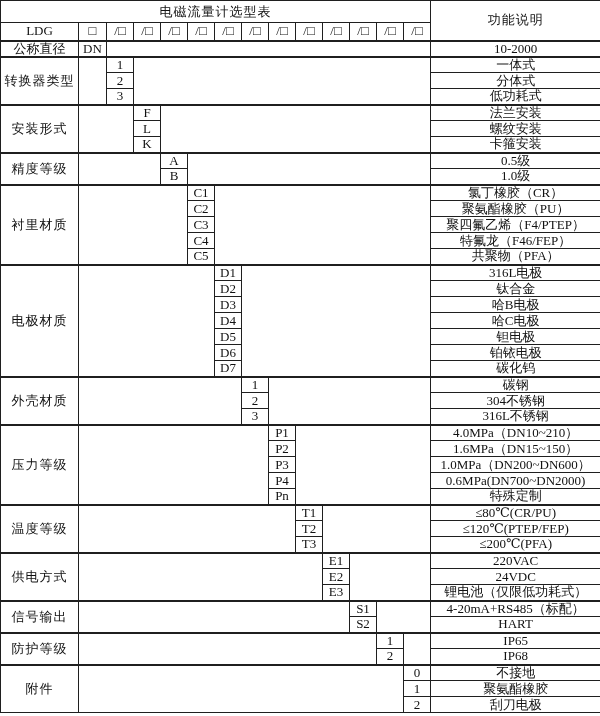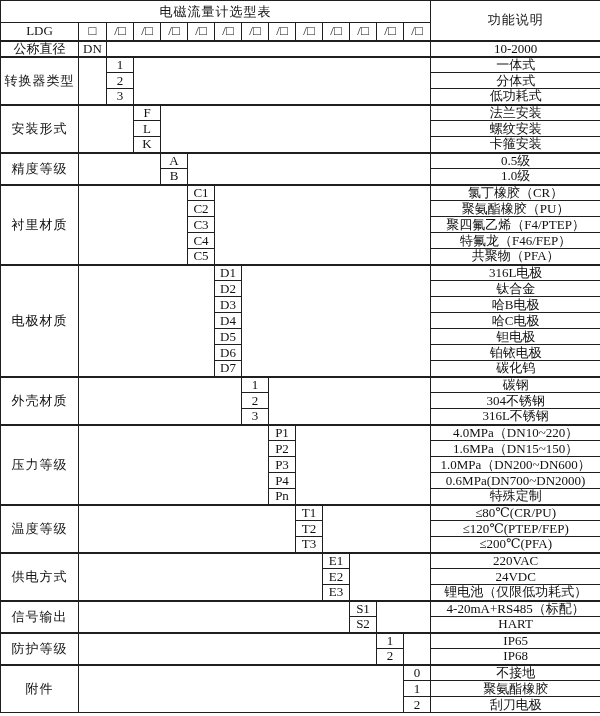--- a/index.html
+++ b/index.html
@@ -192,21 +192,21 @@
         </tr>
         <tr class="r-data">
           <td class="code">3</td>
           <td class="desc">316L不锈钢</td>
         </tr>
         <tr class="r-data group-start">
           <td class="lbl" rowspan="5">压力等级</td>
           <td colspan="7" rowspan="5"></td>
           <td class="code">P1</td>
           <td colspan="5" rowspan="5"></td>
-          <td class="desc desc-left">4.0MPa（DN10~220）</td>
+          <td class="desc desc-left">4.0MPa（DN10~210）</td>
         </tr>
         <tr class="r-data">
           <td class="code">P2</td>
           <td class="desc desc-left">1.6MPa（DN15~150）</td>
         </tr>
         <tr class="r-data">
           <td class="code">P3</td>
           <td class="desc desc-left">1.0MPa（DN200~DN600）</td>
         </tr>
         <tr class="r-data">

